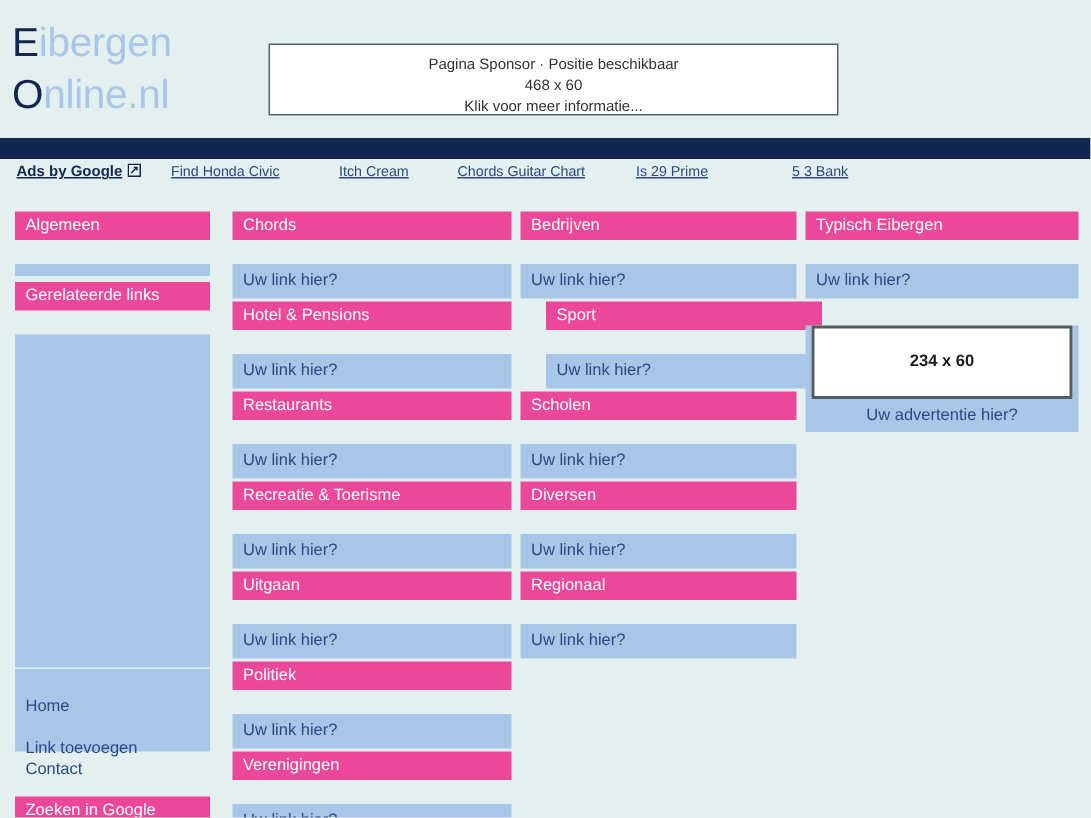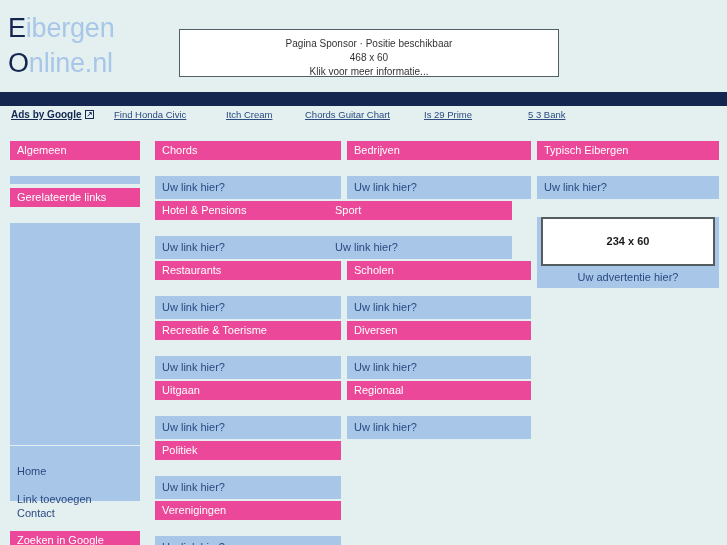--- a/index.html
+++ b/index.html
@@ -257,21 +257,21 @@
     </div>
 </div>
 
 <div class="panel" style="left:347px; top:141px; width:184px;">
   <div class="panel-head">Bedrijven</div>
   <div class="panel-body">
       <div class="row">Uw link hier?</div>
     </div>
 </div>
 
-<div class="panel" style="left:328px; top:201px; width:184px;">
+<div class="panel" style="left:364px; top:201px; width:184px;">
   <div class="panel-head">Sport</div>
   <div class="panel-body">
       <div class="row">Uw link hier?</div>
     </div>
 </div>
 
 <div class="panel" style="left:347px; top:261px; width:184px;">
   <div class="panel-head">Scholen</div>
   <div class="panel-body">
       <div class="row">Uw link hier?</div>

